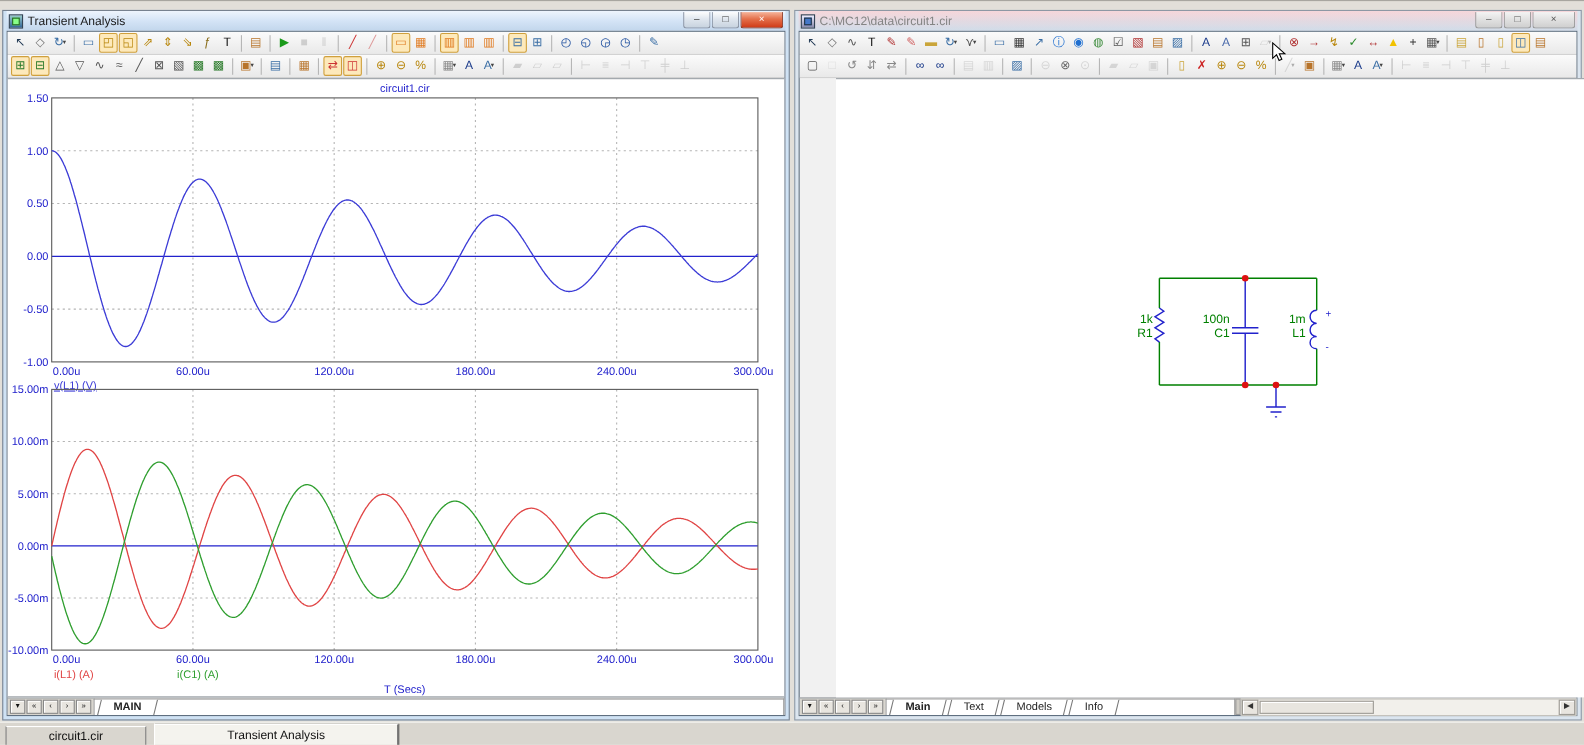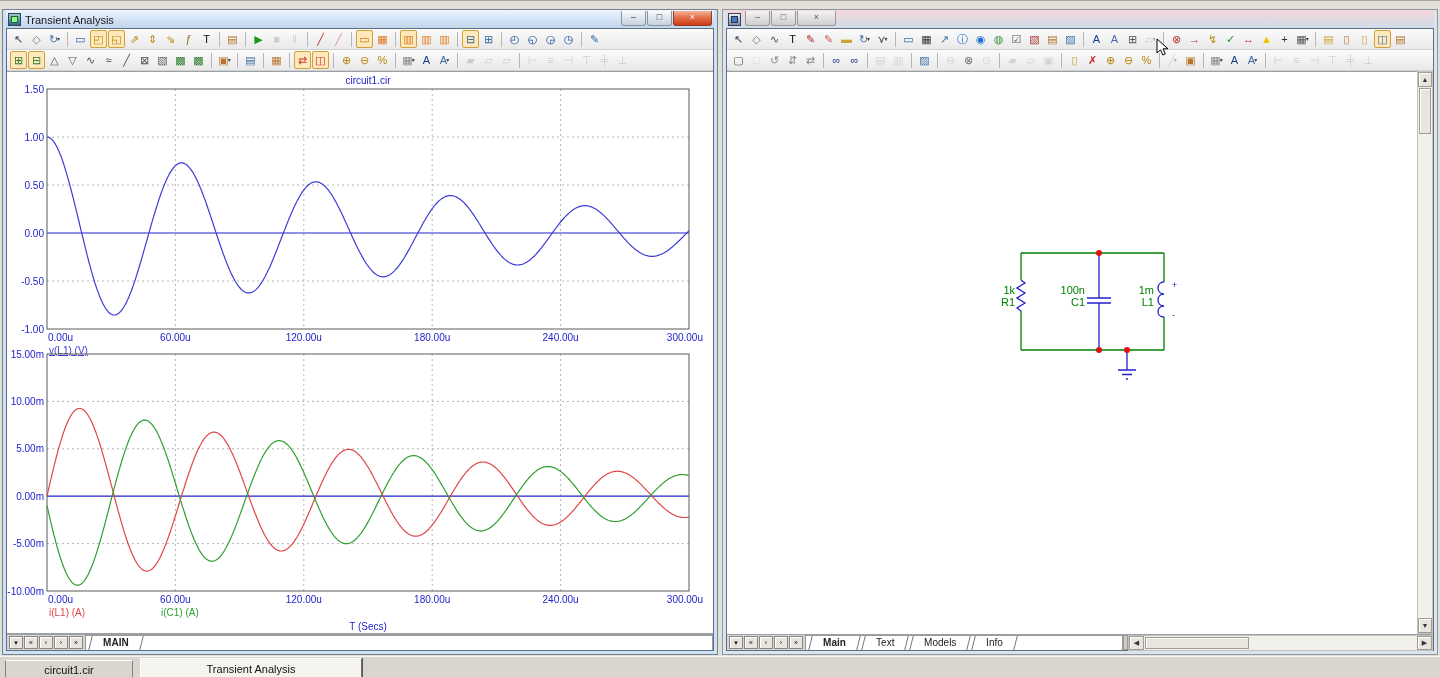--- a/index.html
+++ b/index.html
@@ -33,21 +33,21 @@
         background:linear-gradient(#fbfbfb,#e9e9e9); border-bottom:1px solid #d2d2d2; }
   .tbtn { width:17px; height:18px; display:flex; align-items:center; justify-content:center;
           font-size:11px; line-height:1; border:1px solid transparent; border-radius:2px; position:relative; }
   .tbtn.on { background:#fde9bb; border-color:#d0a03c; }
   .tbtn.dis { opacity:.4; }
   .tbtn .dd { font-size:6px; color:#444; margin-left:-1px; }
   .tsep { width:1px; height:15px; background:#b6b6b6; margin:0 3px; flex:none; }
 
   
   .panel { flex:1; background:#fff; border:1px solid #9aa0a6; border-left:none; border-right:none; position:relative; overflow:hidden; }
-  .canvas-row { flex:1; display:flex; min-height:0; }
+  .canvas-row { flex:1; display:flex; min-height:0;padding-left:33px; }
   .canvas { flex:1; background:#fff; border-top:1px solid #9aa0a6; position:relative; }
 
   
   .vscroll { width:16px; flex:none; background:#f2f0eb; border:1px solid #c4c2bc; display:flex; flex-direction:column; }
   .sbtn { height:15px; width:100%; background:#e8e5df; border:1px solid #9e9c96; box-shadow:inset 1px 1px 0 #fff;
           font-size:7px; line-height:13px; text-align:center; color:#333; flex:none; }
   .vthumb { height:46px; margin:1px; background:#e8e5df; border:1px solid #9e9c96; box-shadow:inset 1px 1px 0 #fff; }
   .vfill { flex:1; }
   .hscroll { flex:1; display:flex; background:#f2f0eb; border:1px solid #c4c2bc; height:16px; align-items:stretch; }
   .hscroll .sbtn { width:15px; height:100%; line-height:12px; }
@@ -367,20 +367,21 @@
           </span>
       </div>
     </div>
   </div>
 
   <div class="win inactive" style="left:722px;">
     <div class="titlebar">
       <span class="winicon doc">
           <i></i>
         </span>
+      <span class="title">C:\MC12\data\circuit1.cir</span>
       <span class="capbtns">
         <span class="capbtn">–</span>
         <span class="capbtn">□</span>
         <span class="capbtn close">×</span>
       </span>
     </div>
     <div class="win-content">
       <div class="tb" id="rw-tb1">
           <span class="tbtn">
             <span style="color: rgb(34, 58, 85);">↖</span>

